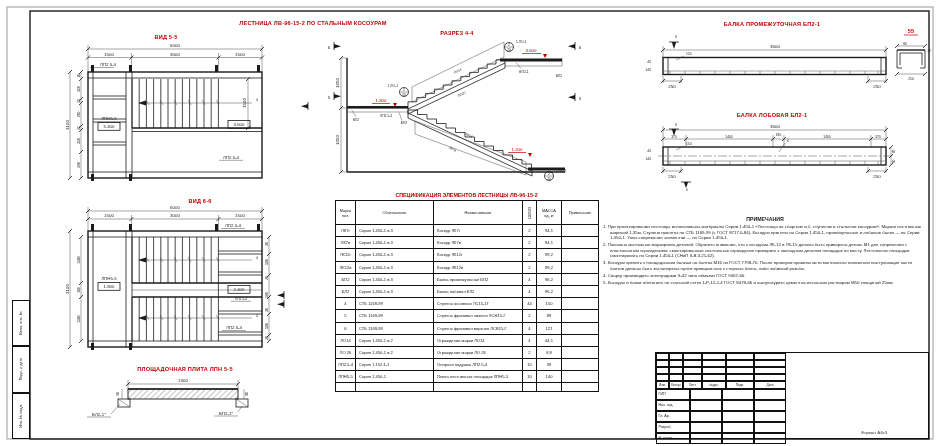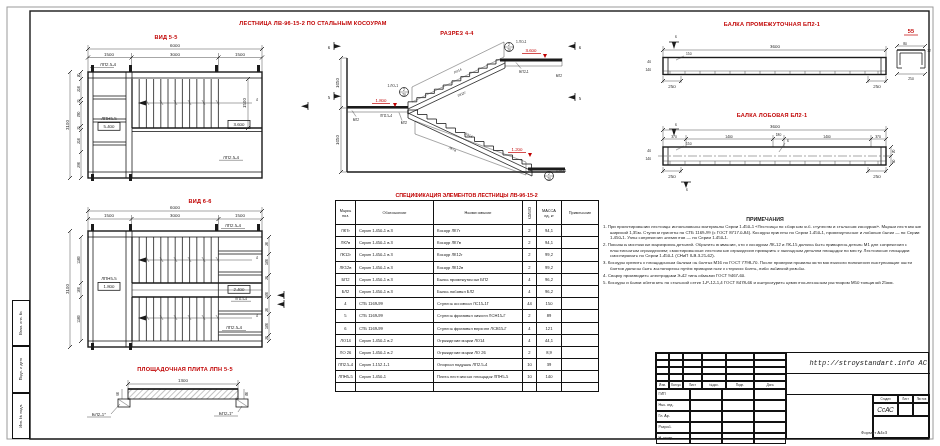--- a/index.html
+++ b/index.html
@@ -641,40 +641,20 @@
             <span class="role-c3"></span>
           </div>
       <div class="role-row">
             <span class="role-lb">Н. контр.</span>
             <span class="role-c1"></span>
             <span class="role-c2"></span>
             <span class="role-c3"></span>
           </div>
     </div>
   </div>
-  <div class="tb-right">
-    <div class="tb-url">http://stroystandart.info  АС</div>
-    <div class="tb-obj"></div>
-    <div class="tb-bottom">
-      <div class="tb-name"></div>
-      <div class="tb-sll">
-        <div class="sll-hdr">
-          <div class="sh1">Стадия</div>
-          <div class="sh2">Лист</div>
-          <div class="sh3">Листов</div>
-        </div>
-        <div class="sll-val">
-          <div class="sv1">СсАС</div>
-          <div class="sv2"></div>
-              <div class="sv3"></div>
-        </div>
-        <div class="sll-org"></div>
-      </div>
-    </div>
-  </div>
 </div>
 
 <div class="ov mstamp">
   <div class="mcell">
         <span>Взам. инв. №</span>
       </div>
   <div class="mcell">
         <span>Подп. и дата</span>
       </div>
   <div class="mcell">

